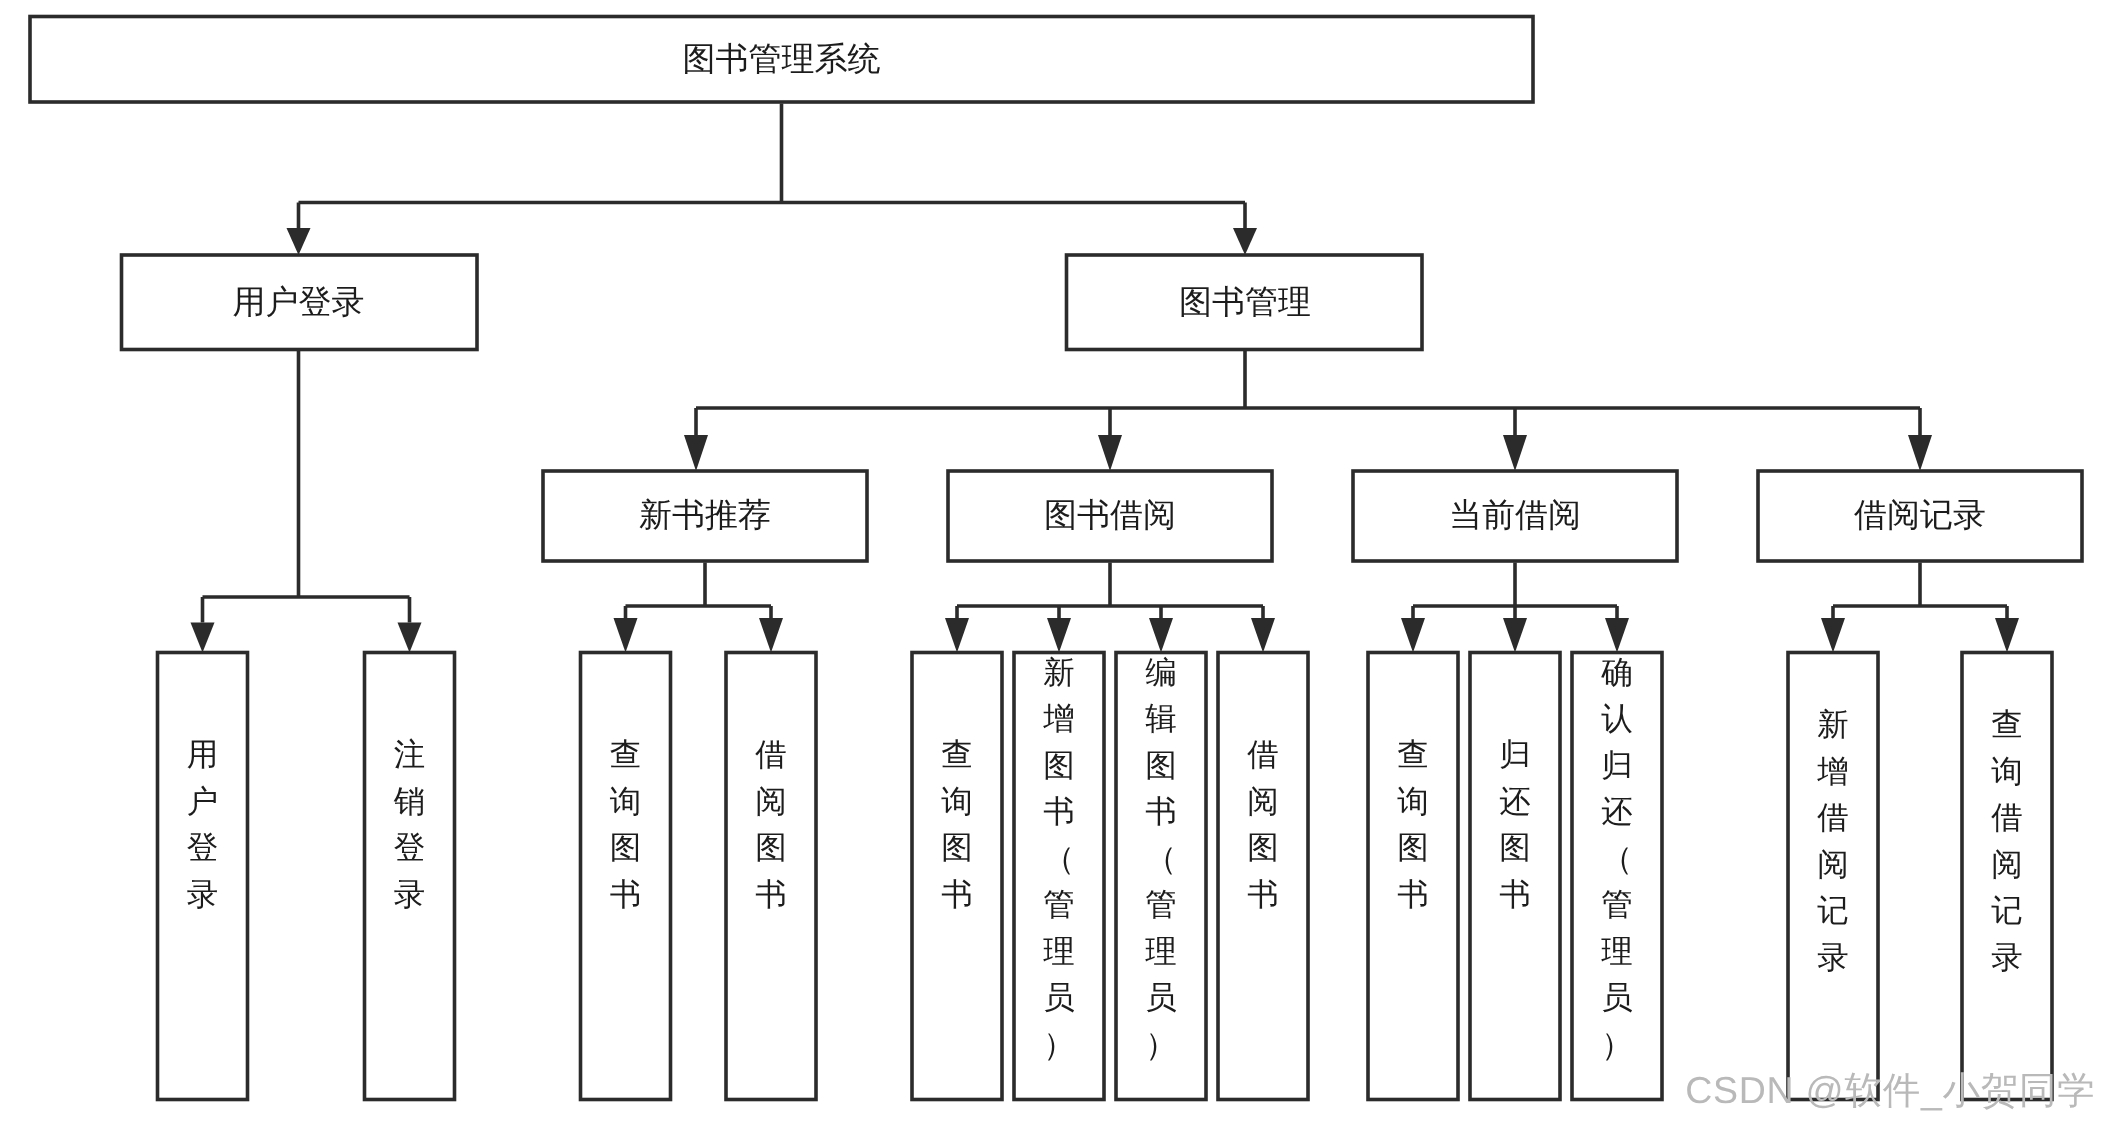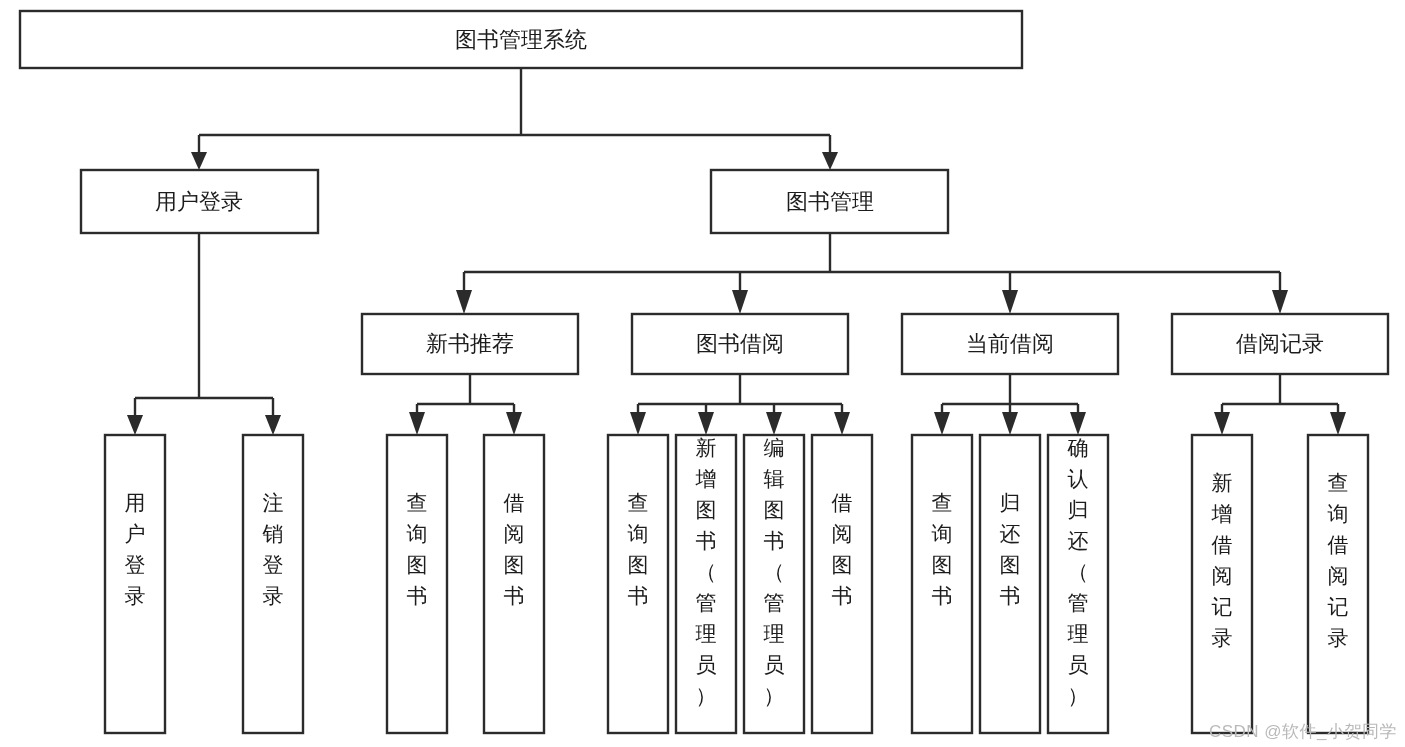--- a/index.html
+++ b/index.html
@@ -53,21 +53,21 @@
     font-family: "Liberation Sans", "DejaVu Sans", sans-serif;
     font-size: 21px;
     fill: #1c1c1c;
     text-anchor: middle;
   }
   .watermark {
     position: absolute;
     right: 8px;
     bottom: 4px;
     font-family: "Liberation Sans", "DejaVu Sans", sans-serif;
-    font-size: 17px;
+    font-size: 25px;
     color: #b9b9b9;
     white-space: nowrap;
     letter-spacing: 0.5px;
     pointer-events: none;
     text-align: right;
   }
 </style>
 </head>
 <body>
 

